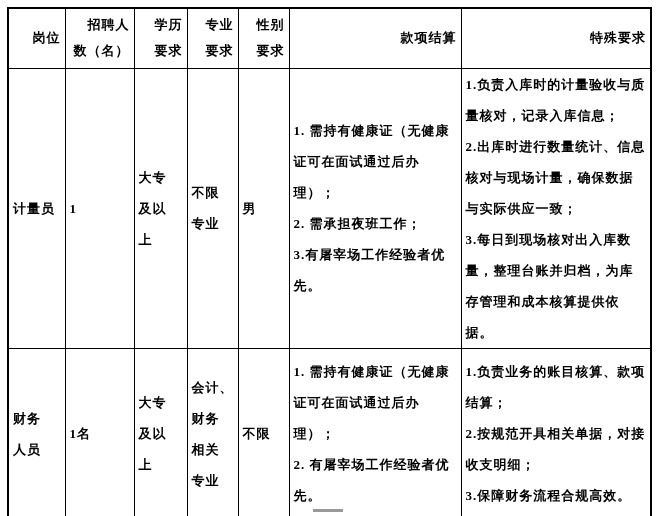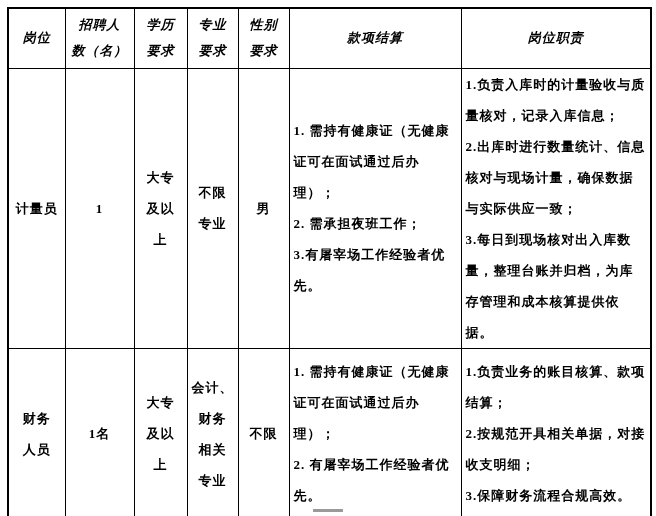--- a/index.html
+++ b/index.html
@@ -28,27 +28,26 @@
     border: 1px solid #000;
     font-weight: bold;
     font-size: 13px;
     letter-spacing: 1px;
     vertical-align: middle;
     white-space: pre-line;
     overflow: hidden;
     padding: 0 4px;
   }
   table.recruit th {
-    text-align: center;
+    text-align: right;
     line-height: 26px;
     font-size: 13px;
-    font-style: italic;
   }
   td.c-center {
-    text-align: center;
+    text-align: left;
     line-height: 31px;
   }
   td.c-wide {
     text-align: left;
     line-height: 31px;
     padding: 0 7px;
   }
   tr.hdr    { height: 60px; }
   tr.row-1  { height: 266px; }
   tr.row-2  { height: 172px; }
@@ -79,21 +78,21 @@
       <th>岗位</th>
       <th>招聘人
 数（名）</th>
       <th>学历
 要求</th>
       <th>专业
 要求</th>
       <th>性别
 要求</th>
       <th>款项结算</th>
-      <th>岗位职责</th>
+      <th>特殊要求</th>
     </tr>
     <tr class="row-1">
       <td class="c-center">计量员</td>
       <td class="c-center">1</td>
       <td class="c-center">大专
 及以
 上</td>
       <td class="c-center">不限
 专业</td>
       <td class="c-center">男</td>

